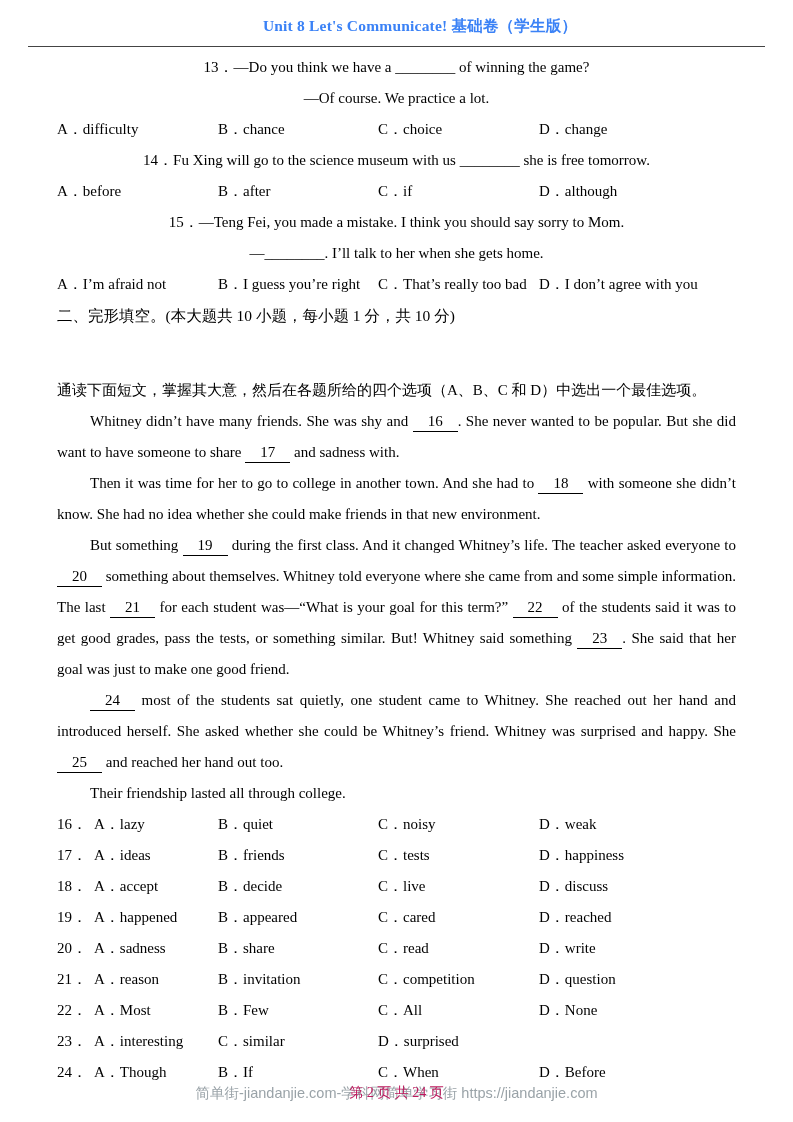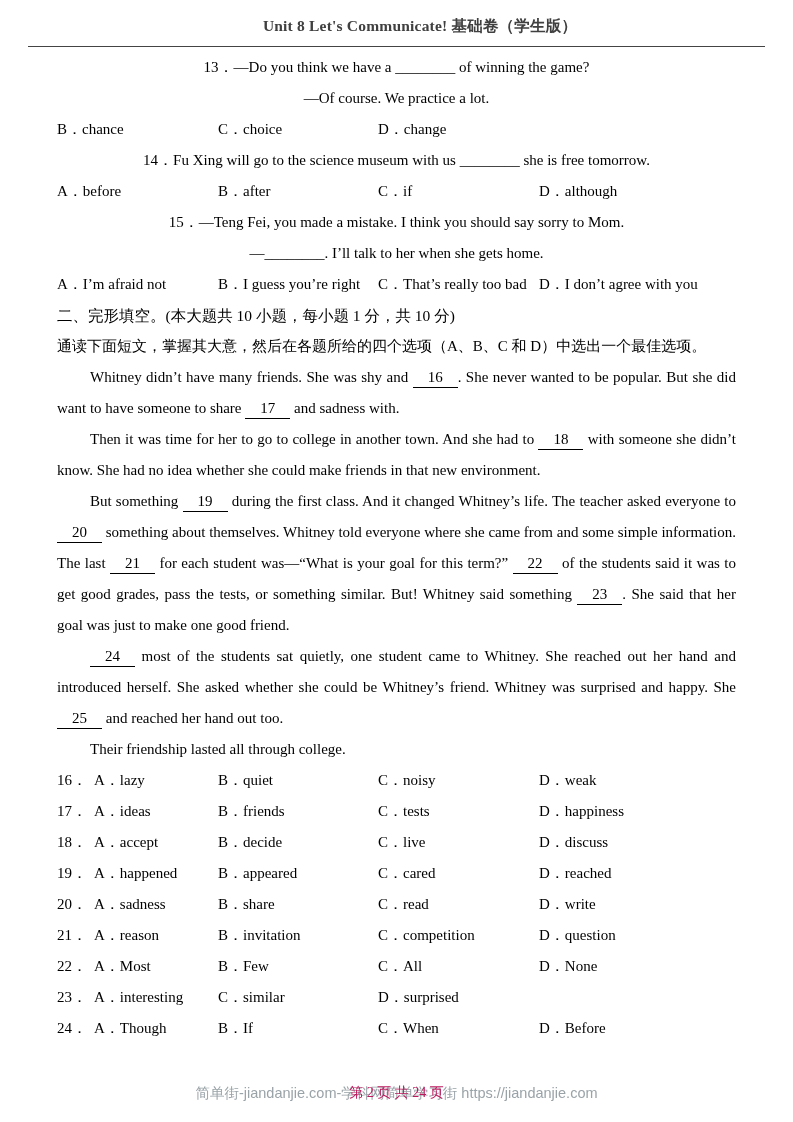--- a/index.html
+++ b/index.html
@@ -22,21 +22,21 @@
     letter-spacing: 0.2px;
   }
   .header-rule { border-top: 1px solid #444; margin: 9px 28px 0 28px; }
   .exam-body { padding: 5px 57px 0 57px; line-height: 31px; }
   .stem-line { line-height: 31px; text-align: center; }
   .opt-row { display: grid; line-height: 31px; white-space: nowrap; }
   .opt-row-plain { grid-template-columns: 161px 160px 161px auto; }
   .opt-row-numbered { grid-template-columns: 37px 124px 160px 161px auto; }
   .opt { display: block; overflow: visible; }
   .sec-title { font-size: 15.5px; font-weight: normal; line-height: 31px; }
-  .instructions { line-height: 31px; }
+  .instructions { line-height: 31px; margin-top: 44px; }
   .para { line-height: 31px; text-align: justify; text-indent: 33px; }
   .blank {
     display: inline-block;
     border-bottom: 1px solid #000;
     padding: 0 15px;
     line-height: 20px;
     text-indent: 0;
   }
   .page-footer {
     position: absolute;
@@ -63,30 +63,31 @@
     font-size: 14px;
     font-family: "Liberation Serif", "DejaVu Serif", serif;
   }
 </style>
 </head>
 <body>
 
 <div class="page">
 
   <header class="page-header">
-    <div class="page-title" style="color: #404040; margin-left: 47px;">Unit 8 Let's Communicate!  基础卷（学生版）</div>
+    <div class="page-title" style="color: #3b82f6; margin-left: 47px;">Unit 8 Let's Communicate!  基础卷（学生版）</div>
   </header>
 
   <div class="header-rule"></div>
 
   <main class="exam-body">
     <section id="mcq">
         <p class="stem-line">13．—Do you think we have a ________ of winning the game?</p>
         <p class="stem-line">—Of course. We practice a lot.</p>
         <div class="opt-row opt-row-plain">
+          <span class="opt">A．difficulty</span>
           <span class="opt">B．chance</span>
           <span class="opt">C．choice</span>
           <span class="opt">D．change</span>
         </div>
         <p class="stem-line">14．Fu Xing will go to the science museum with us ________ she is free tomorrow.</p>
         <div class="opt-row opt-row-plain">
           <span class="opt">A．before</span>
           <span class="opt">B．after</span>
           <span class="opt">C．if</span>
           <span class="opt">D．although</span>

